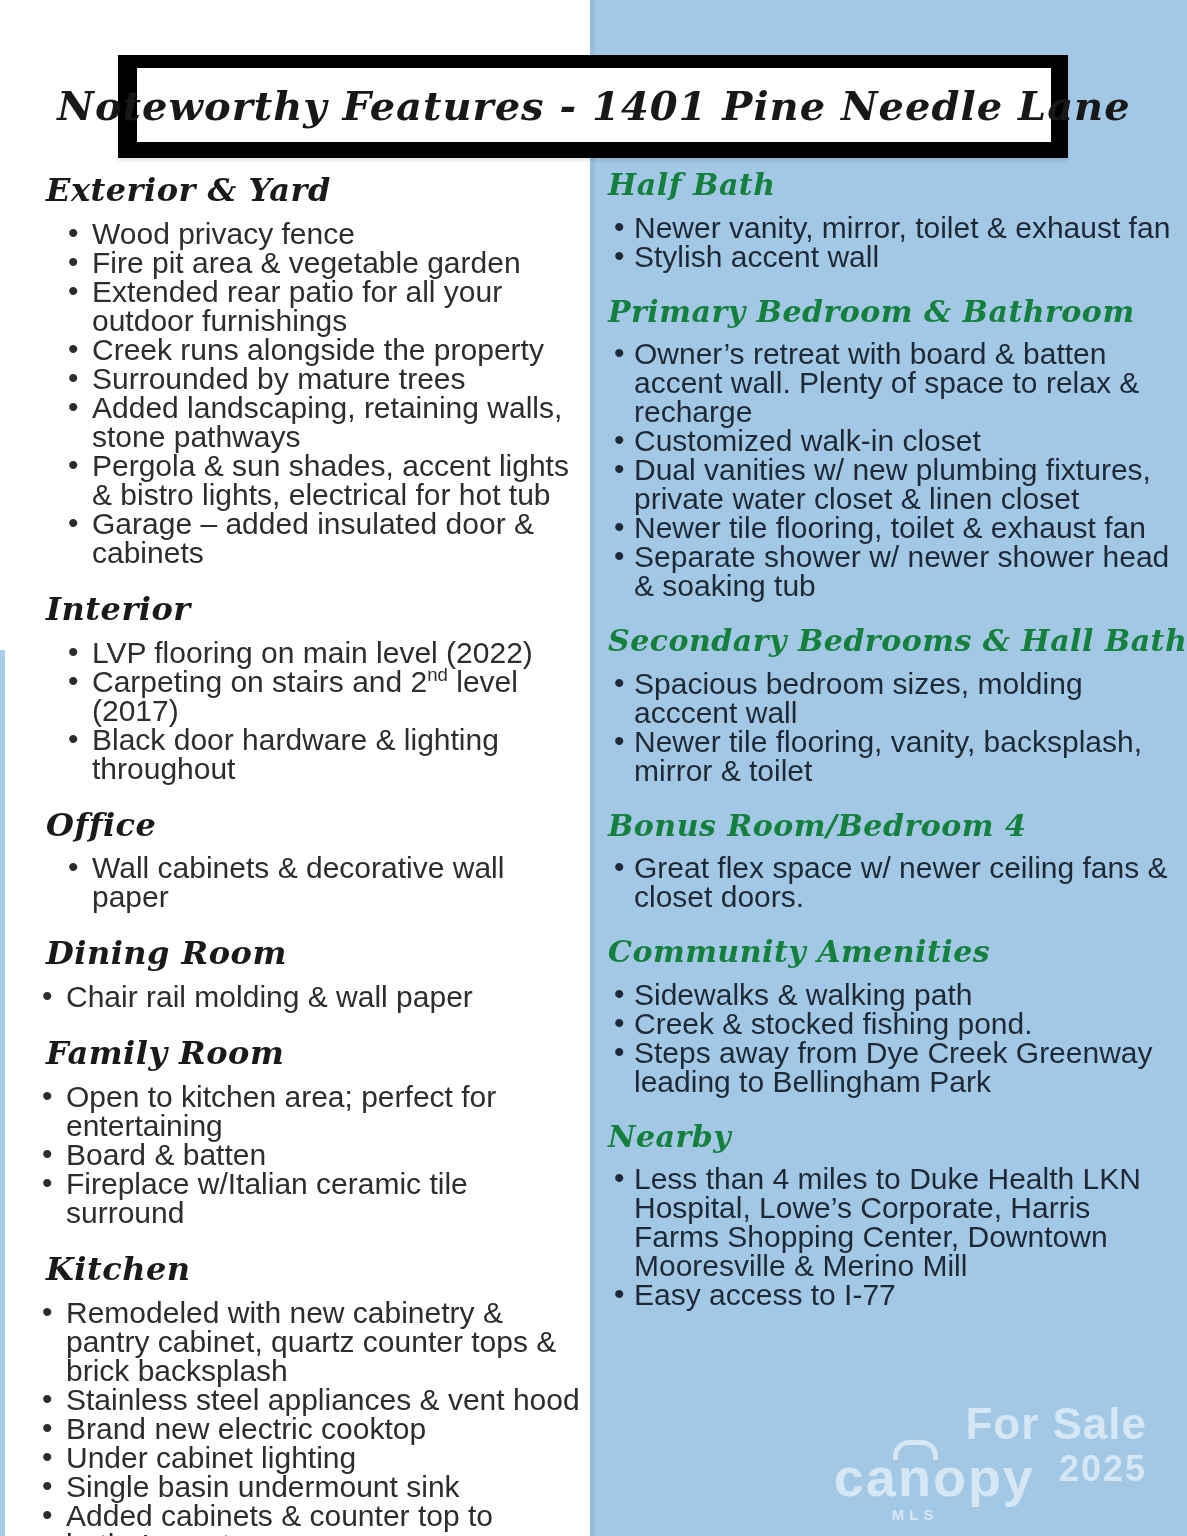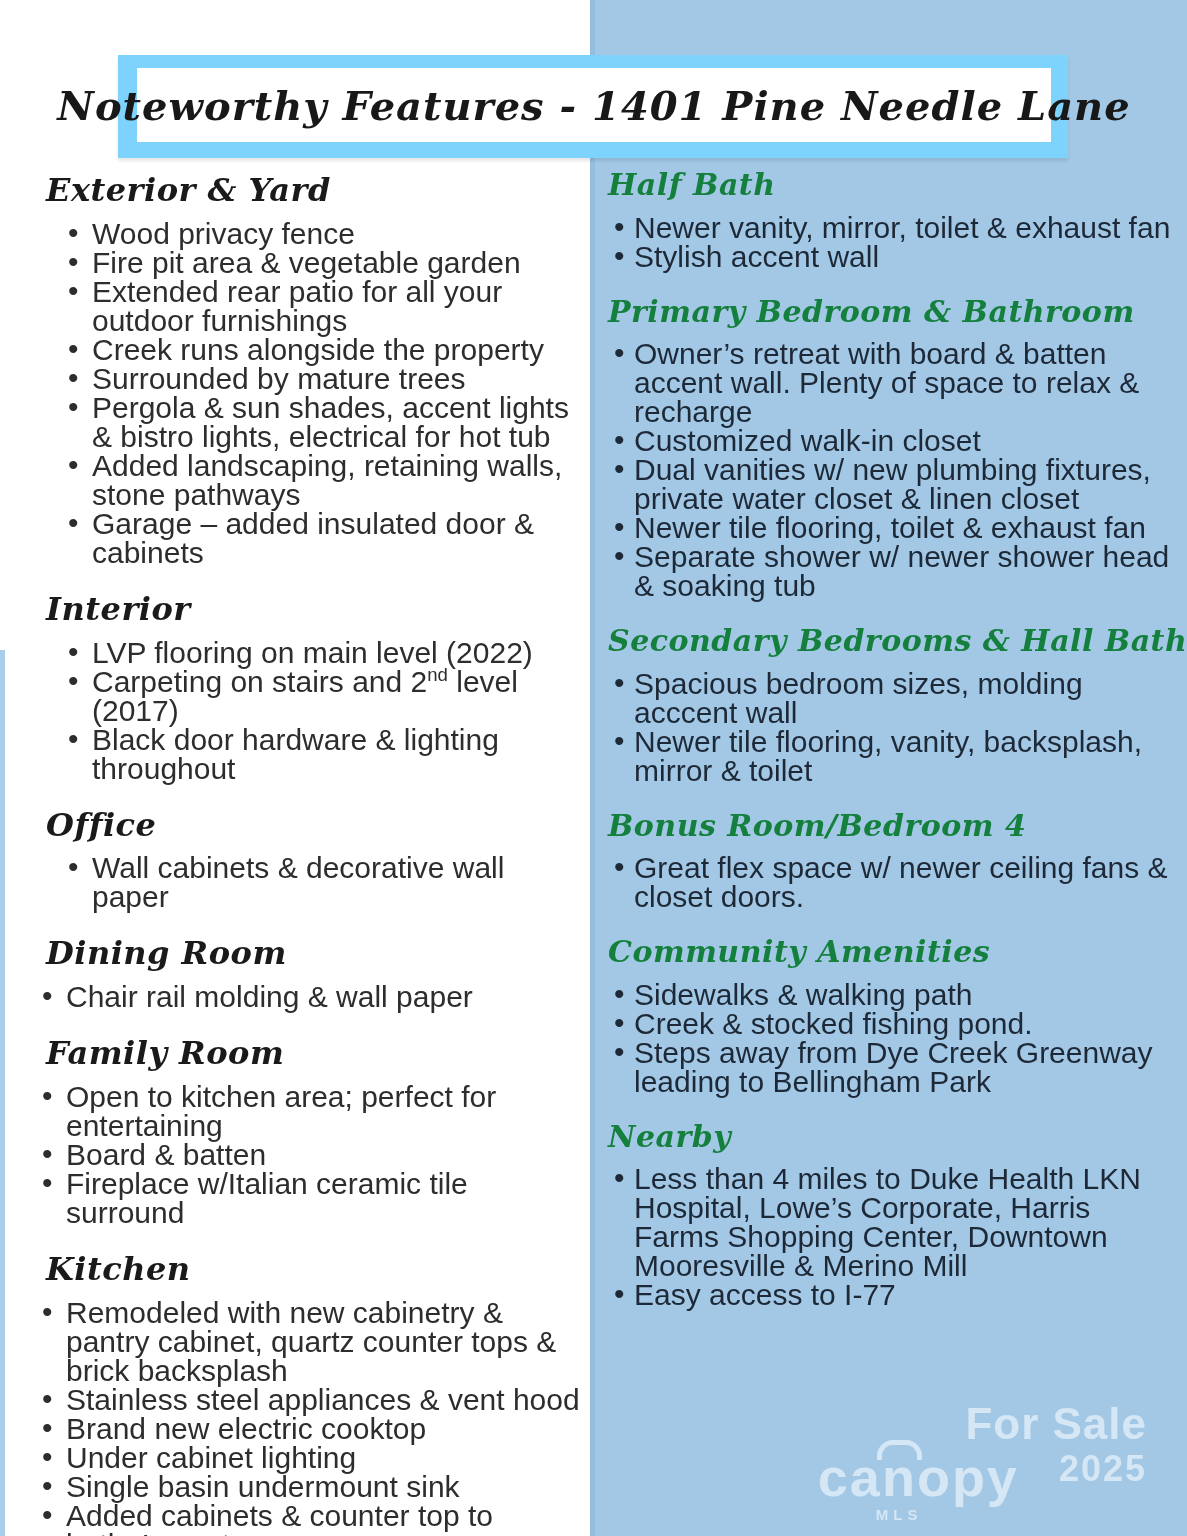--- a/index.html
+++ b/index.html
@@ -7,21 +7,21 @@
     position:relative;width:1187px;height:1536px;overflow:hidden;
     background:#ffffff;font-family:"Liberation Sans",sans-serif;
   }
   .blue-panel{position:absolute;top:0;left:595px;right:0;bottom:0;background:#a2c8e6;}
   .panel-edge{position:absolute;top:0;left:590px;width:5px;bottom:0;background:#93bedf;}
   .left-edge-strip{position:absolute;left:0;top:650px;bottom:0;width:5px;background:#a8cde9;}
 
   
   .banner{
     position:absolute;left:118px;top:55px;width:950px;height:103px;
-    background:#7dd3fc;box-sizing:border-box;padding:13px 17px 16px 19px;
+    background:#000000;box-sizing:border-box;padding:13px 17px 16px 19px;
     box-shadow:0 3px 3px rgba(0,0,0,0.10);
   }
   .banner-inner{background:#ffffff;width:100%;height:100%;display:flex;align-items:center;justify-content:center;}
   .title{
     font-family:"DejaVu Serif",serif;font-style:italic;font-weight:700;
     font-size:40px;color:#181818;letter-spacing:1px;white-space:nowrap;
   }
 
   
   .col{position:absolute;top:0;box-sizing:border-box;}
@@ -41,21 +41,21 @@
   ul.features li::before{content:"\2022";position:absolute;left:2px;top:-1px;}
   .left-col ul.indent-a{margin-left:20px;}
   .left-col ul.indent-b{margin-left:-6px;}
   .right-col ul.features{margin-left:4px;}
   .right-col ul.features li{padding-left:22px;}
   sup{font-size:0.62em;line-height:0;vertical-align:super;}
 
   
   .watermark{position:absolute;right:40px;bottom:14px;color:rgba(255,255,255,0.55);font-weight:700;}
   .wm-forsale{font-size:44px;letter-spacing:1px;text-align:right;line-height:1;margin-bottom:6px;}
-  .wm-row{display:flex;align-items:flex-start;gap:40px;justify-content:flex-end;}
+  .wm-row{display:flex;align-items:flex-start;gap:24px;justify-content:flex-end;}
   .wm-brand{font-size:54px;line-height:0.95;letter-spacing:2px;text-align:left;}
   .wm-n{position:relative;display:inline-block;}
   .wm-n::before{
     content:"";position:absolute;left:-5px;right:-5px;top:-12px;height:15px;
     border:5px solid rgba(255,255,255,0.55);border-bottom:none;border-radius:16px 16px 0 0;
   }
   .wm-mls{font-size:15px;letter-spacing:5px;font-weight:700;margin:4px 0 0 58px;}
   .wm-year{font-size:36px;line-height:0.95;letter-spacing:2px;}
 </style>
 </head>
@@ -75,22 +75,22 @@
   <div class="col left-col">
 
     <section>
       <h2 class="script">Exterior &amp; Yard</h2>
       <ul class="features indent-a">
         <li>Wood privacy fence</li>
         <li>Fire pit area &amp; vegetable garden</li>
         <li>Extended rear patio for all your outdoor furnishings</li>
         <li>Creek runs alongside the property</li>
         <li>Surrounded by mature trees</li>
+        <li>Added landscaping, retaining walls, stone pathways</li>
         <li>Pergola &amp; sun shades, accent lights &amp; bistro lights, electrical for hot tub</li>
-        <li>Added landscaping, retaining walls, stone pathways</li>
         <li>Garage – added insulated door &amp; cabinets</li>
       </ul>
     </section>
 
     <section>
       <h2 class="script">Interior</h2>
       <ul class="features indent-a">
         <li>LVP flooring on main level (2022)</li>
         <li><span>Carpeting on stairs and 2</span><sup>nd</sup><span> level (2017)</span></li>
         <li>Black door hardware &amp; lighting throughout</li>

